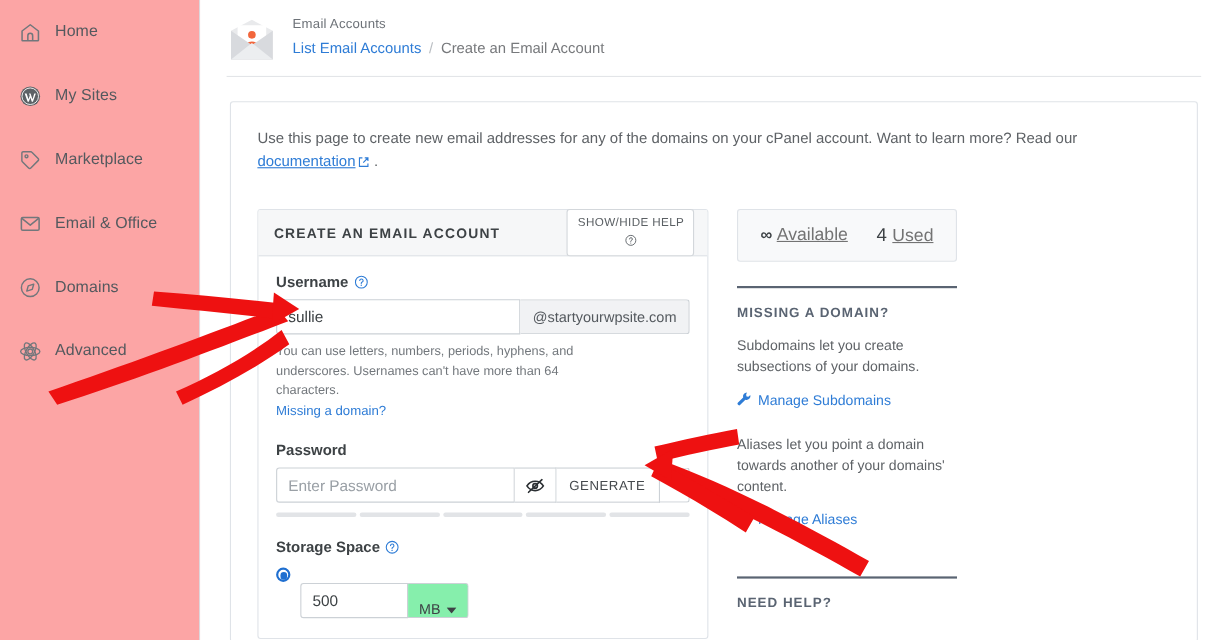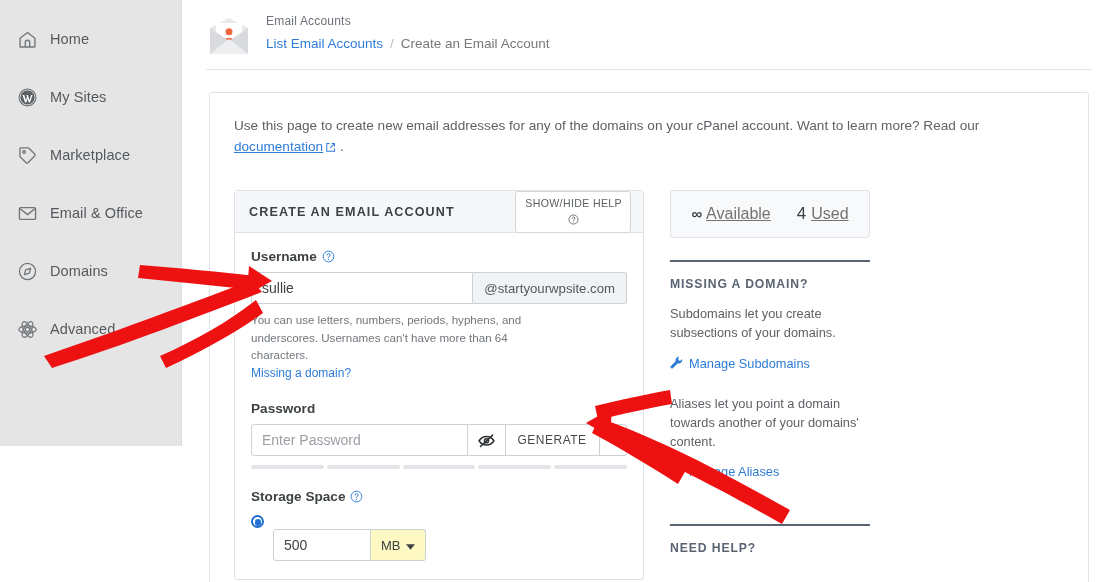--- a/index.html
+++ b/index.html
@@ -7,24 +7,23 @@
     width: 1116px; height: 582px;
     background: #ffffff;
     font-family: "Liberation Sans", sans-serif;
     color: #4a4a4a;
     overflow: hidden;
   }
   #app { position: relative; width: 1116px; height: 582px; display: flex; }
 
   
   #sidebar {
-    width: 182px; height: 446px;
-    background: #e5e5e5;
+    width: 182px; height: 582px;
+    background: #fca5a5;
     border-right: 1px solid #d9dde3;
-    padding-top: 10px;
     flex: 0 0 182px;
   }
   .nav-item {
     display: flex; align-items: center;
     height: 58px; padding-left: 16px;
     gap: 12px; cursor: pointer;
   }
   .nav-ico {
     width: 22px; height: 22px;
     display: flex; align-items: center; justify-content: center;
@@ -132,22 +131,22 @@
   }
 
   #quota-row { display: flex; margin-top: 1px; margin-left: 22px; }
   #quota-input {
     width: 98px; height: 32px; border: 1px solid #ccd1d6; border-radius: 3px 0 0 3px;
     padding: 0 10px; font-size: 14px; color: #3d4245; outline: none;
     font-family: "Liberation Sans", sans-serif; background: #fff;
   }
   #unit-btn {
     height: 32px; padding: 0 10px; border: 1px solid #ccd1d6; border-left: none;
-    border-radius: 0 3px 3px 0; background: #fef9c3; cursor: pointer;
-    display: flex; align-items: center; gap: 5px; font-size: 13px; color: #3d4245;
+    border-radius: 0 3px 3px 0; background: #86efac; cursor: pointer;
+    display: flex; align-items: flex-end; gap: 5px; font-size: 13px; color: #3d4245;
   }
 
   
   #right-col { width: 200px; flex: 0 0 200px; padding-top: 0; }
   #stat-box {
     border: 1px solid #dfe3e8; border-radius: 3px; background: #f8f9fa;
     height: 48px; display: flex; align-items: center; justify-content: center; gap: 26px;
   }
   .stat { display: flex; align-items: baseline; gap: 5px; }
   .stat-num { font-size: 17px; color: #3d4245; }

